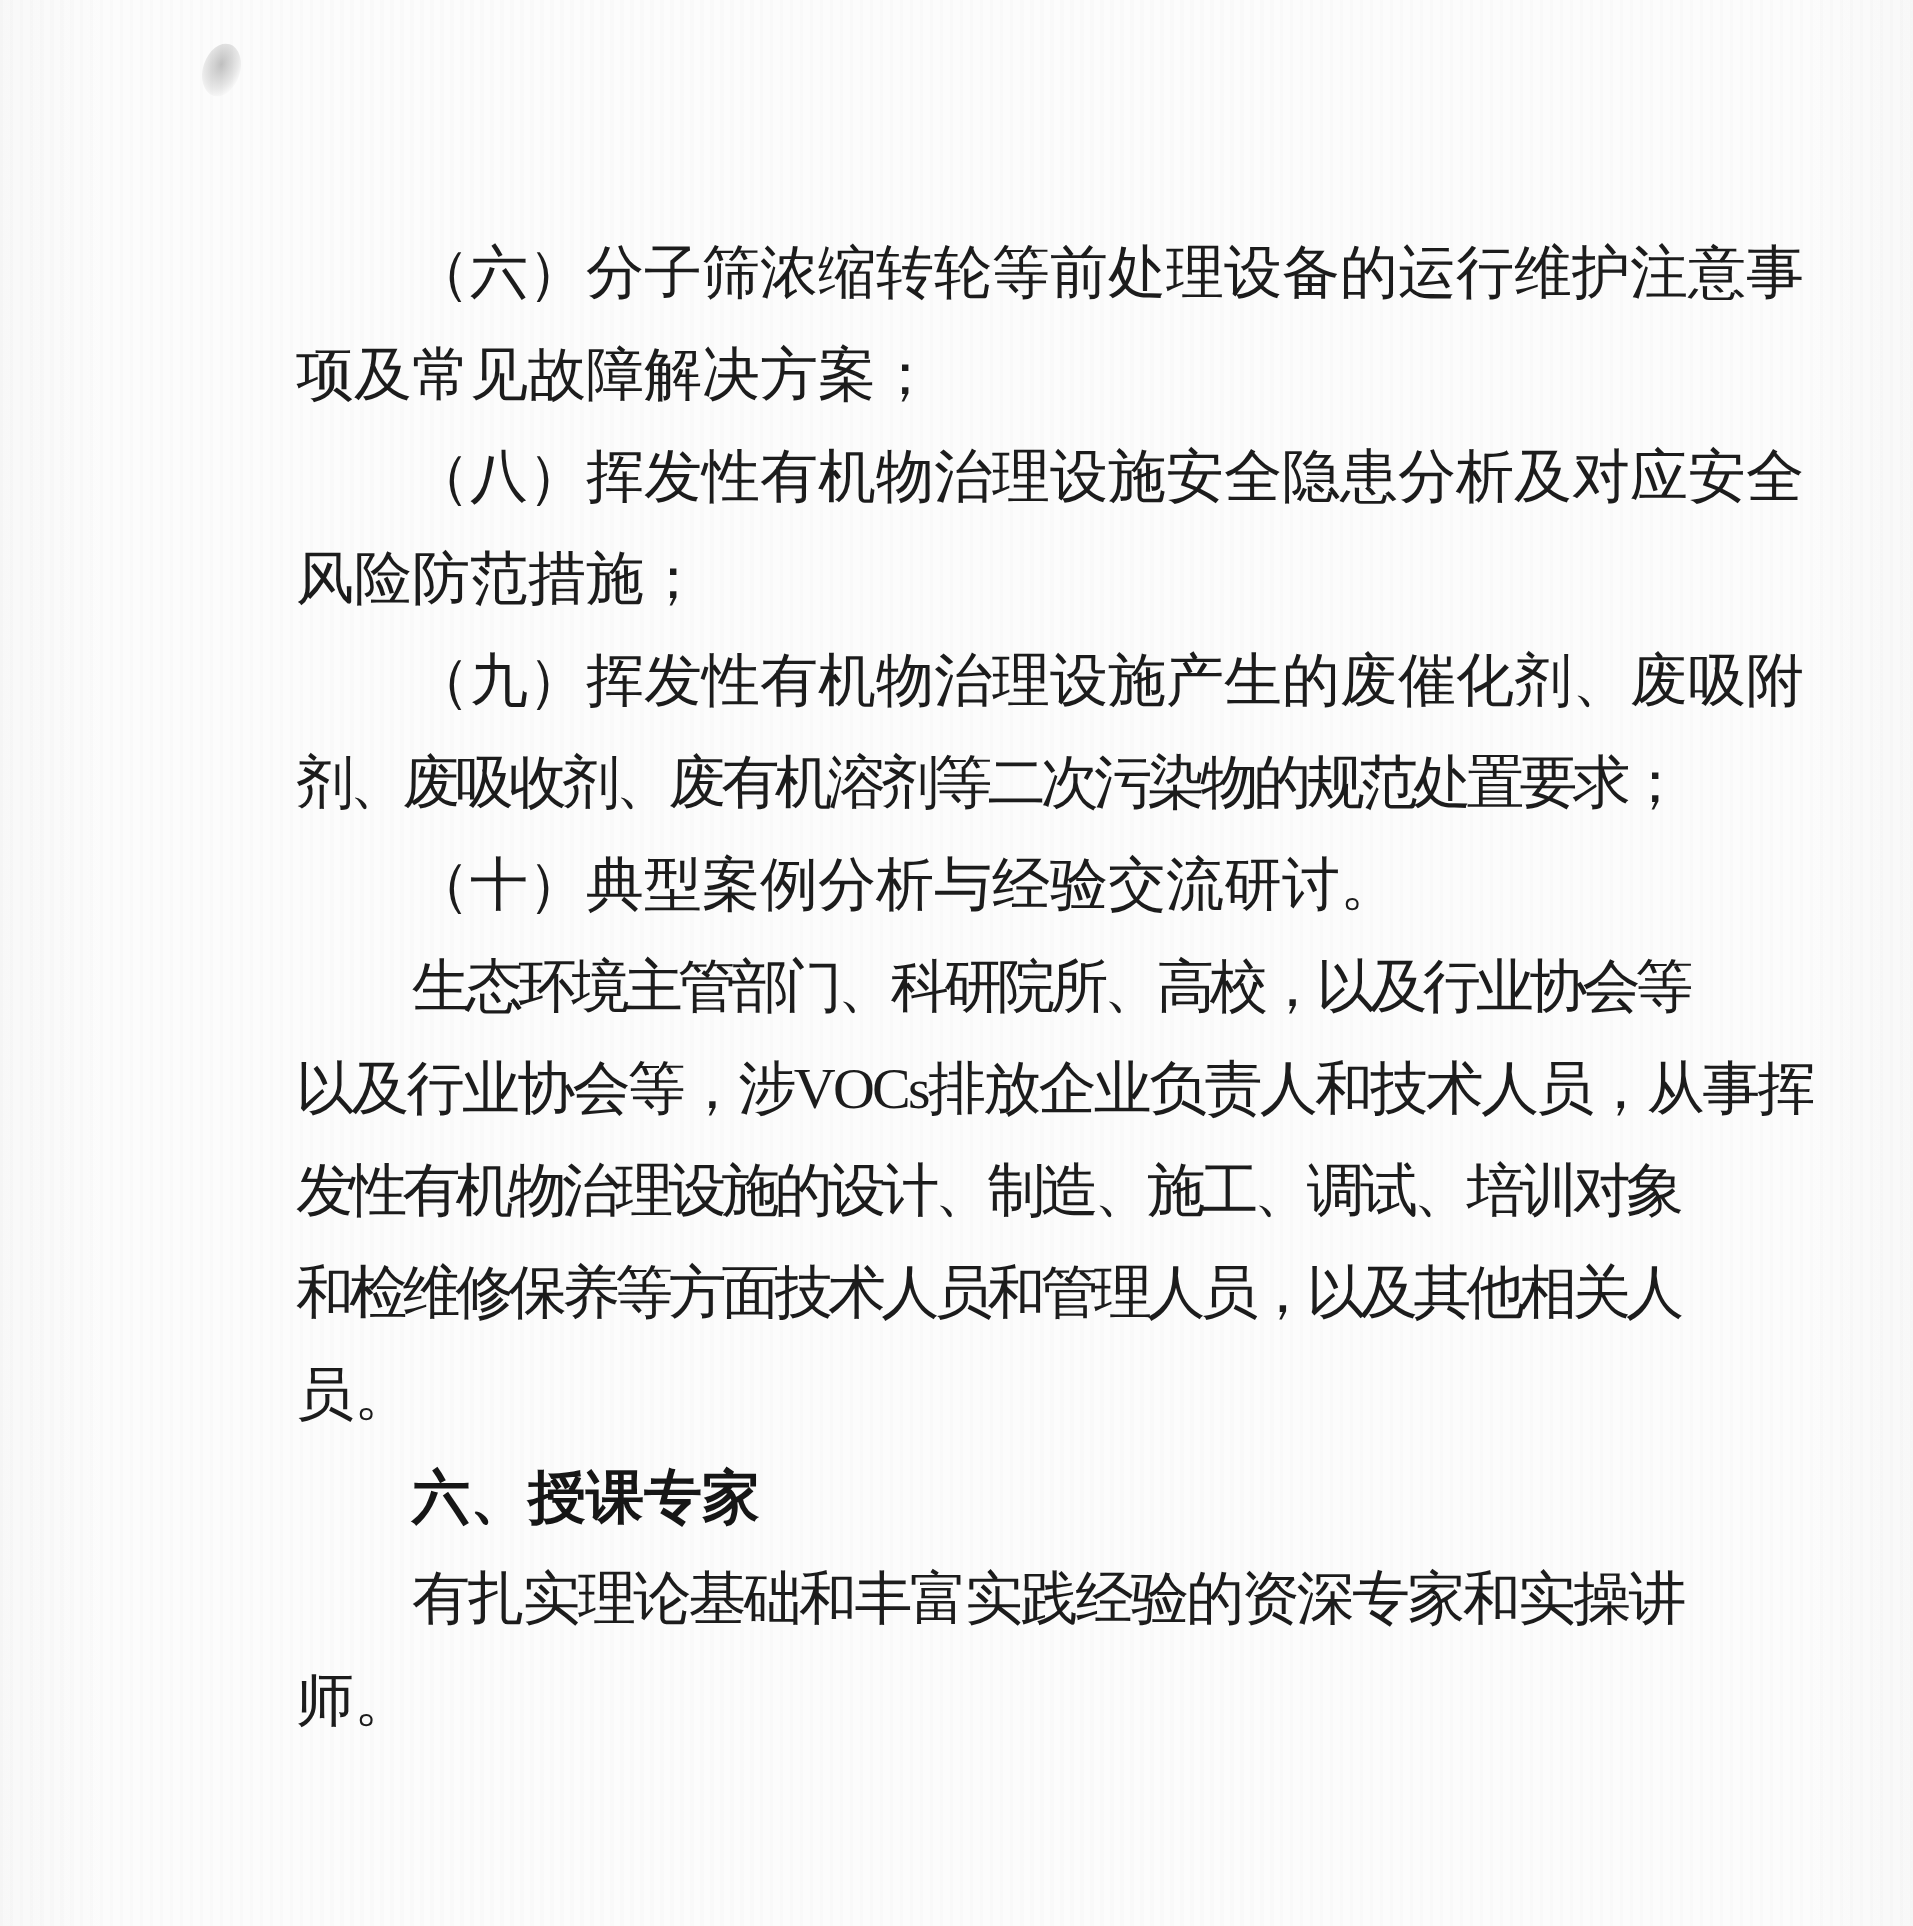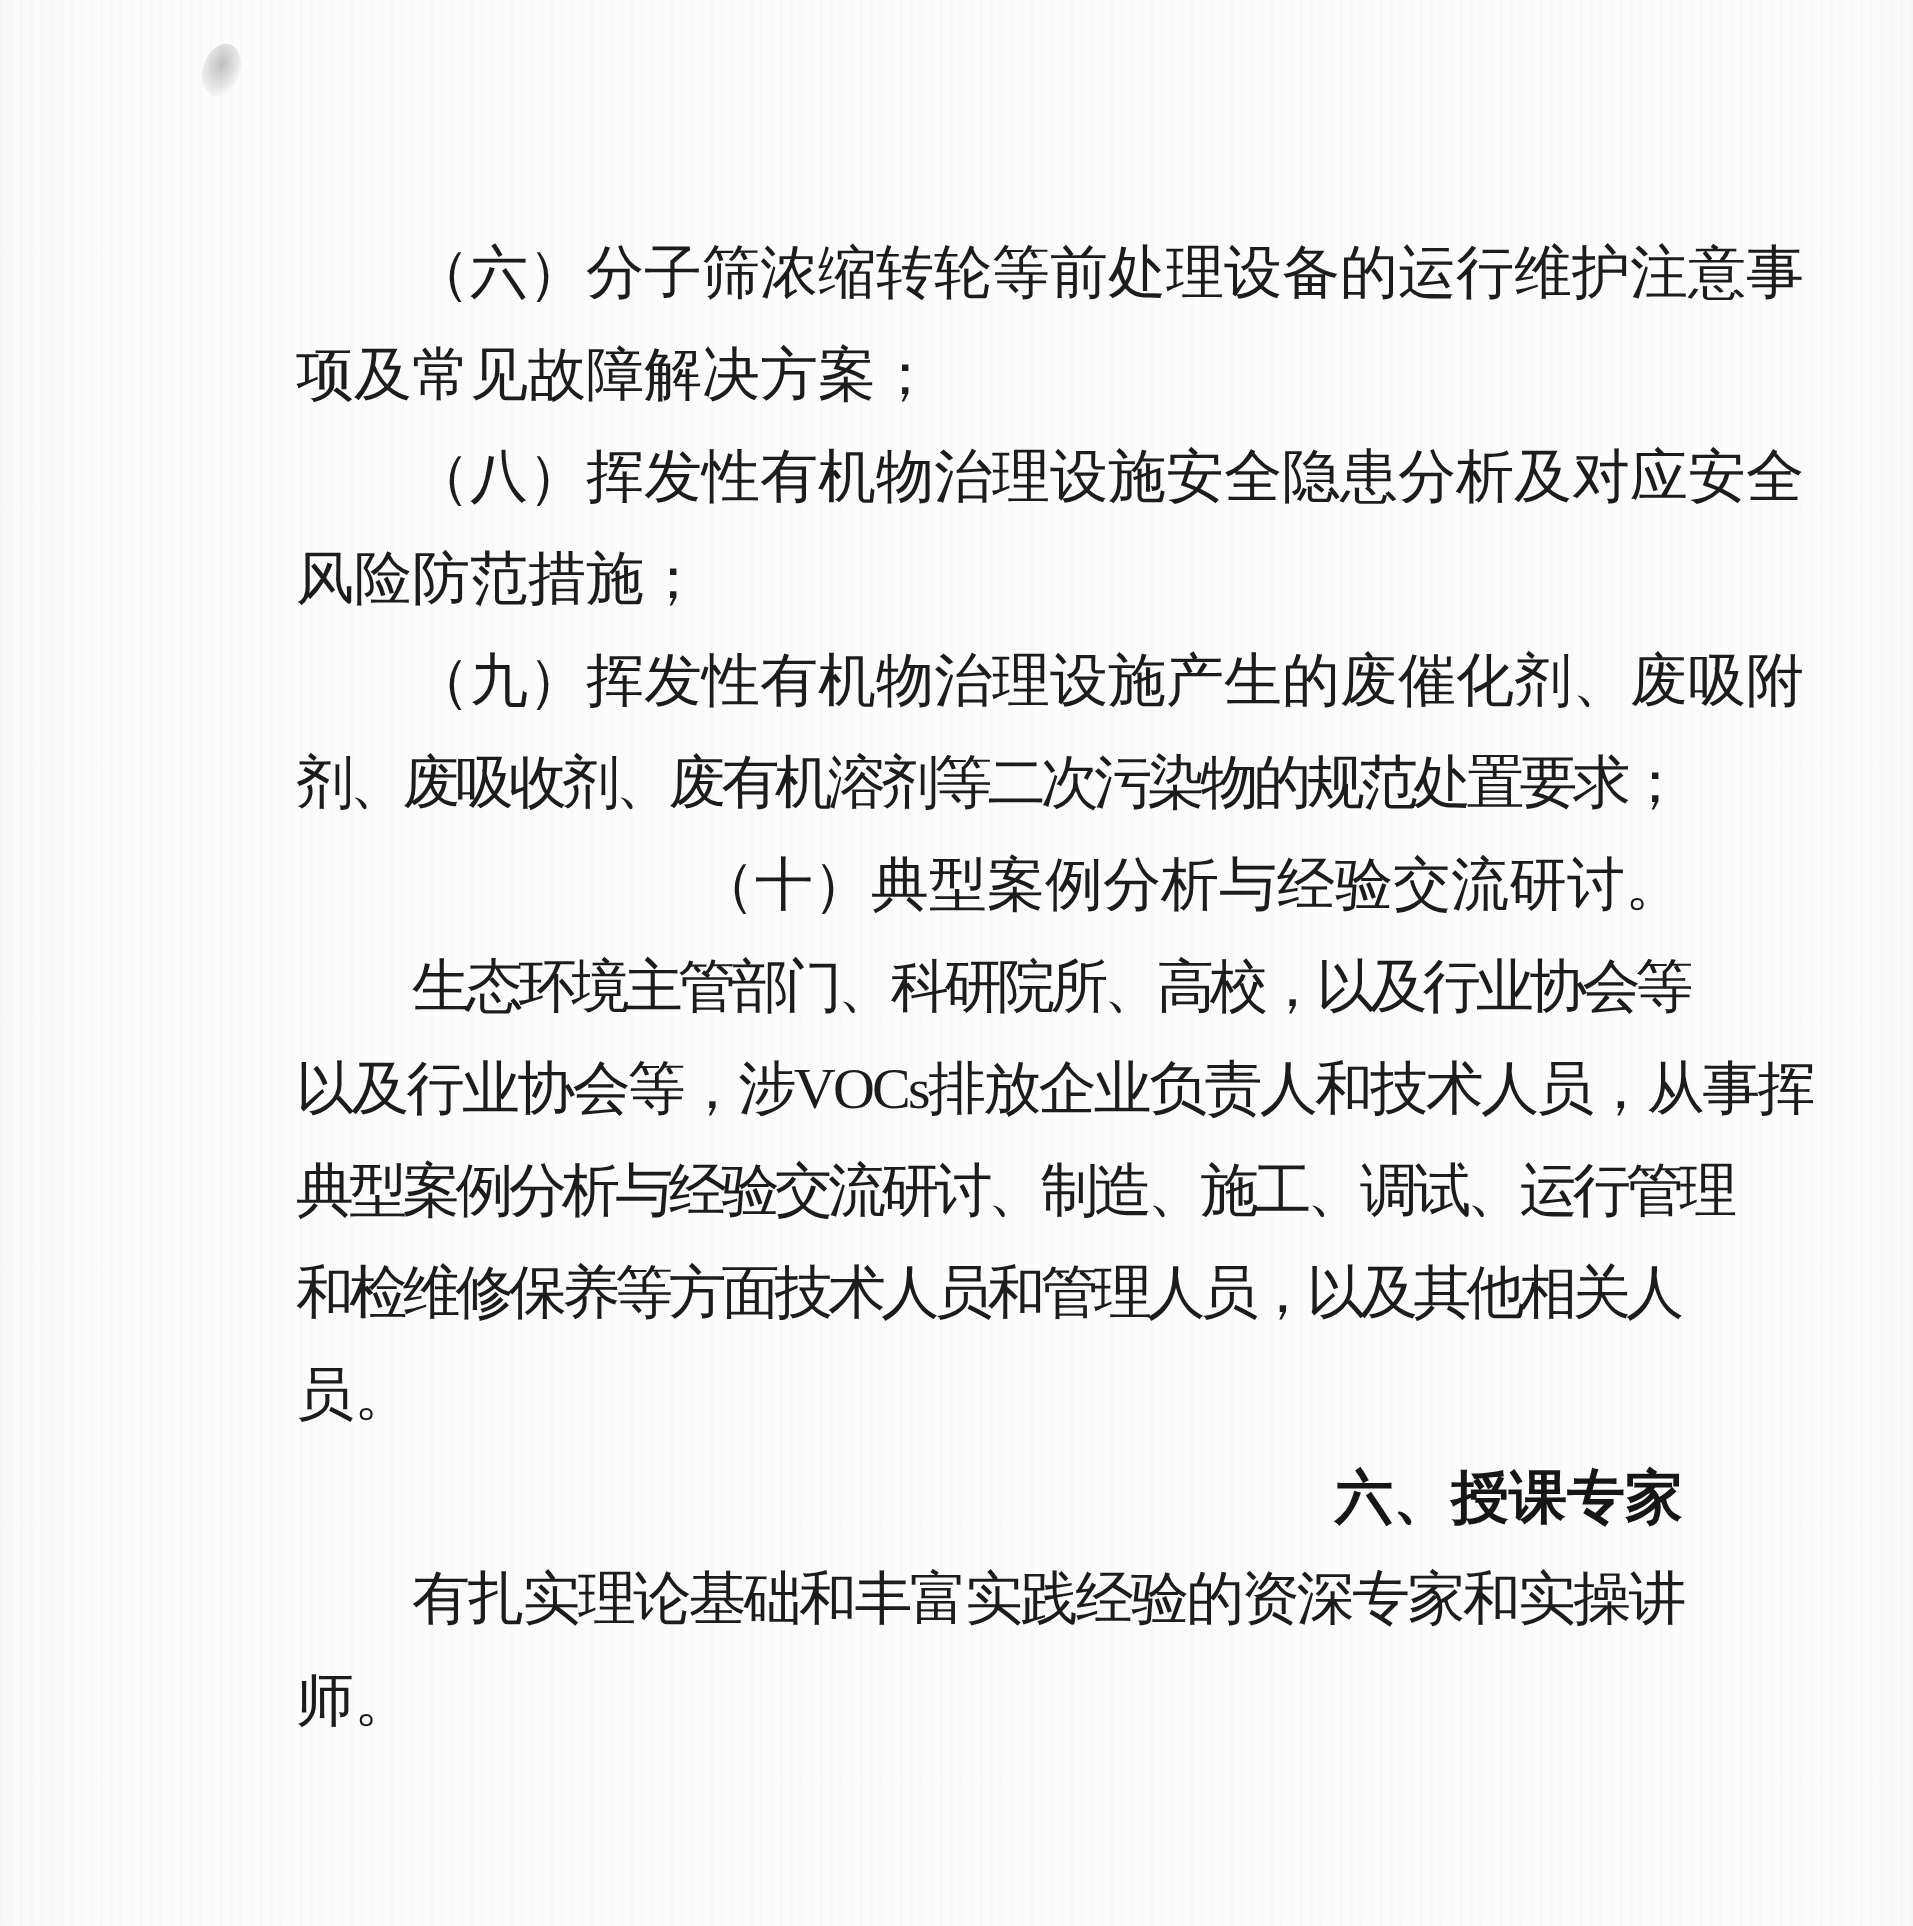--- a/index.html
+++ b/index.html
@@ -49,21 +49,21 @@
   }
   .line {
     height: 102px;
     line-height: 102px;
     font-size: 58px;
     font-family: "Liberation Serif", "DejaVu Serif", serif;
     color: #1c1c1c;
     white-space: nowrap;
     text-rendering: optimizeLegibility;
   }
-  .line.indent { padding-left: 116px; text-align: right; }
+  .line.indent { padding-left: 116px; }
   .line.bold {
     font-weight: 700;
     font-family: "Liberation Sans", "DejaVu Sans", sans-serif;
     color: #161616;
   }
   .line.tight1 { letter-spacing: -2.7px; }
   .line.tight2 { letter-spacing: -4.8px; }
 </style>
 </head>
 <body>
@@ -74,20 +74,20 @@
 <div class="text-block" id="text-block">
     <div class="line indent">（六）分子筛浓缩转轮等前处理设备的运行维护注意事</div>
     <div class="line">项及常见故障解决方案；</div>
     <div class="line indent">（八）挥发性有机物治理设施安全隐患分析及对应安全</div>
     <div class="line">风险防范措施；</div>
     <div class="line indent">（九）挥发性有机物治理设施产生的废催化剂、废吸附</div>
     <div class="line tight2">剂、废吸收剂、废有机溶剂等二次污染物的规范处置要求；</div>
     <div class="line indent">（十）典型案例分析与经验交流研讨。</div>
     <div class="line indent tight2">生态环境主管部门、科研院所、高校，以及行业协会等</div>
     <div class="line tight1">以及行业协会等，涉VOCs排放企业负责人和技术人员，从事挥</div>
-    <div class="line tight2">典型案例分析与经验交流研讨、制造、施工、调试、运行管理</div>
+    <div class="line tight2">发性有机物治理设施的设计、制造、施工、调试、培训对象</div>
     <div class="line tight2">和检维修保养等方面技术人员和管理人员，以及其他相关人</div>
     <div class="line">员。</div>
     <div class="line indent bold">六、授课专家</div>
     <div class="line indent tight1">有扎实理论基础和丰富实践经验的资深专家和实操讲</div>
     <div class="line">师。</div>
   </div>
 
 
 </body></html>

